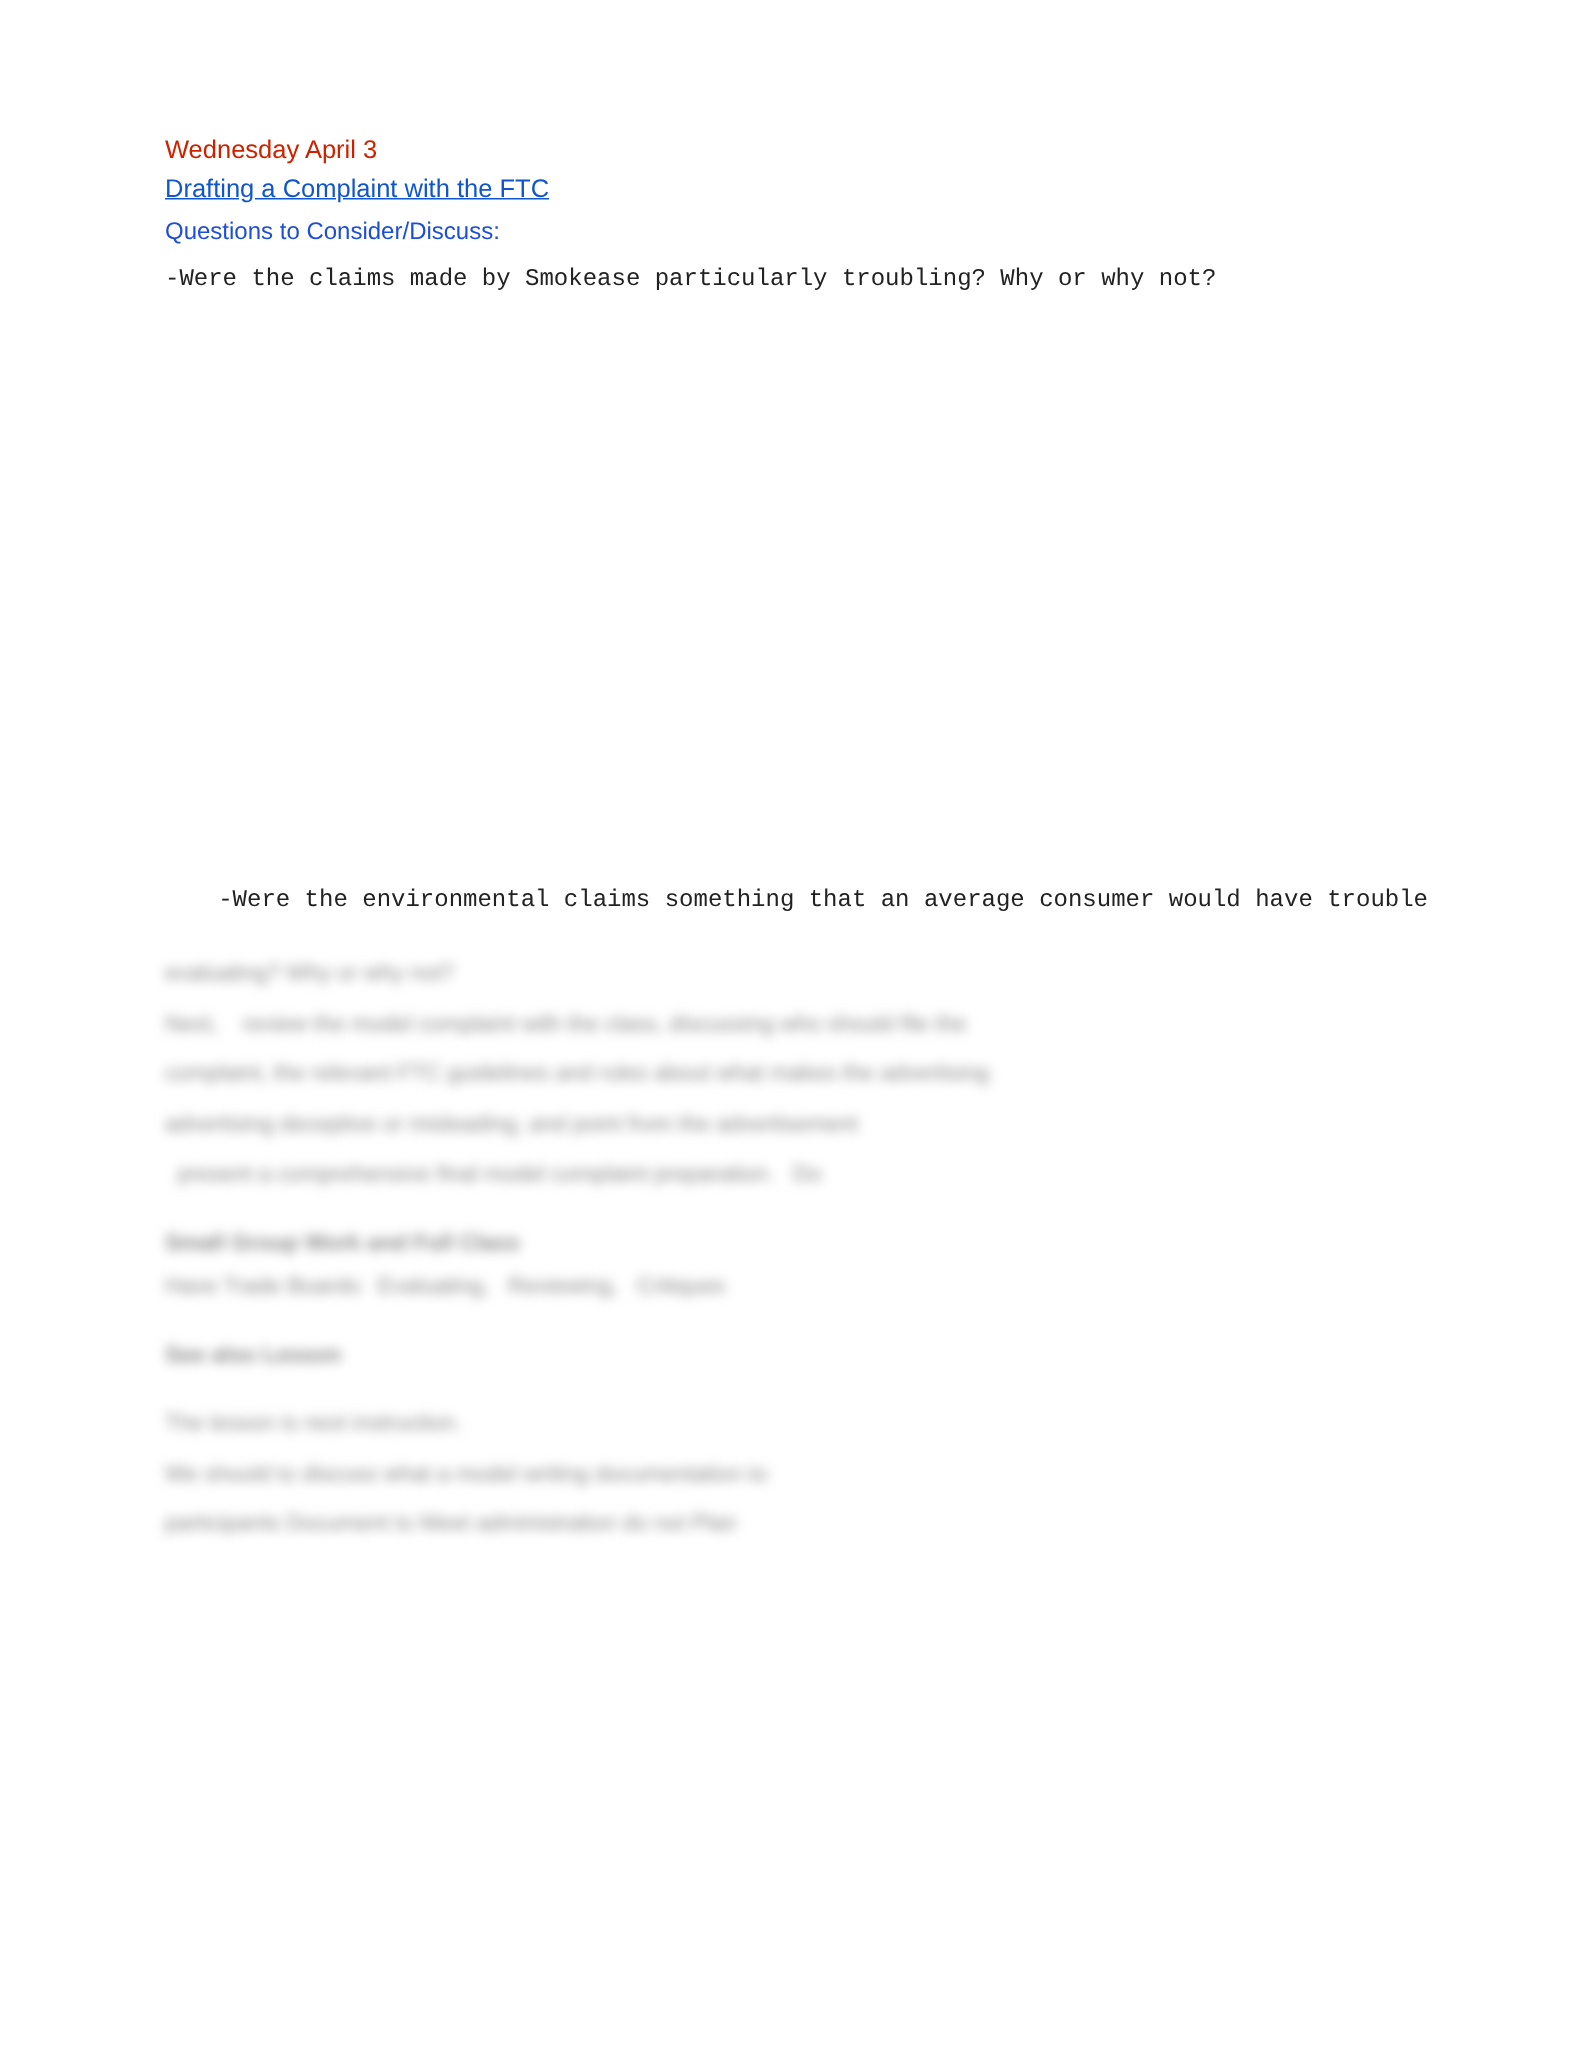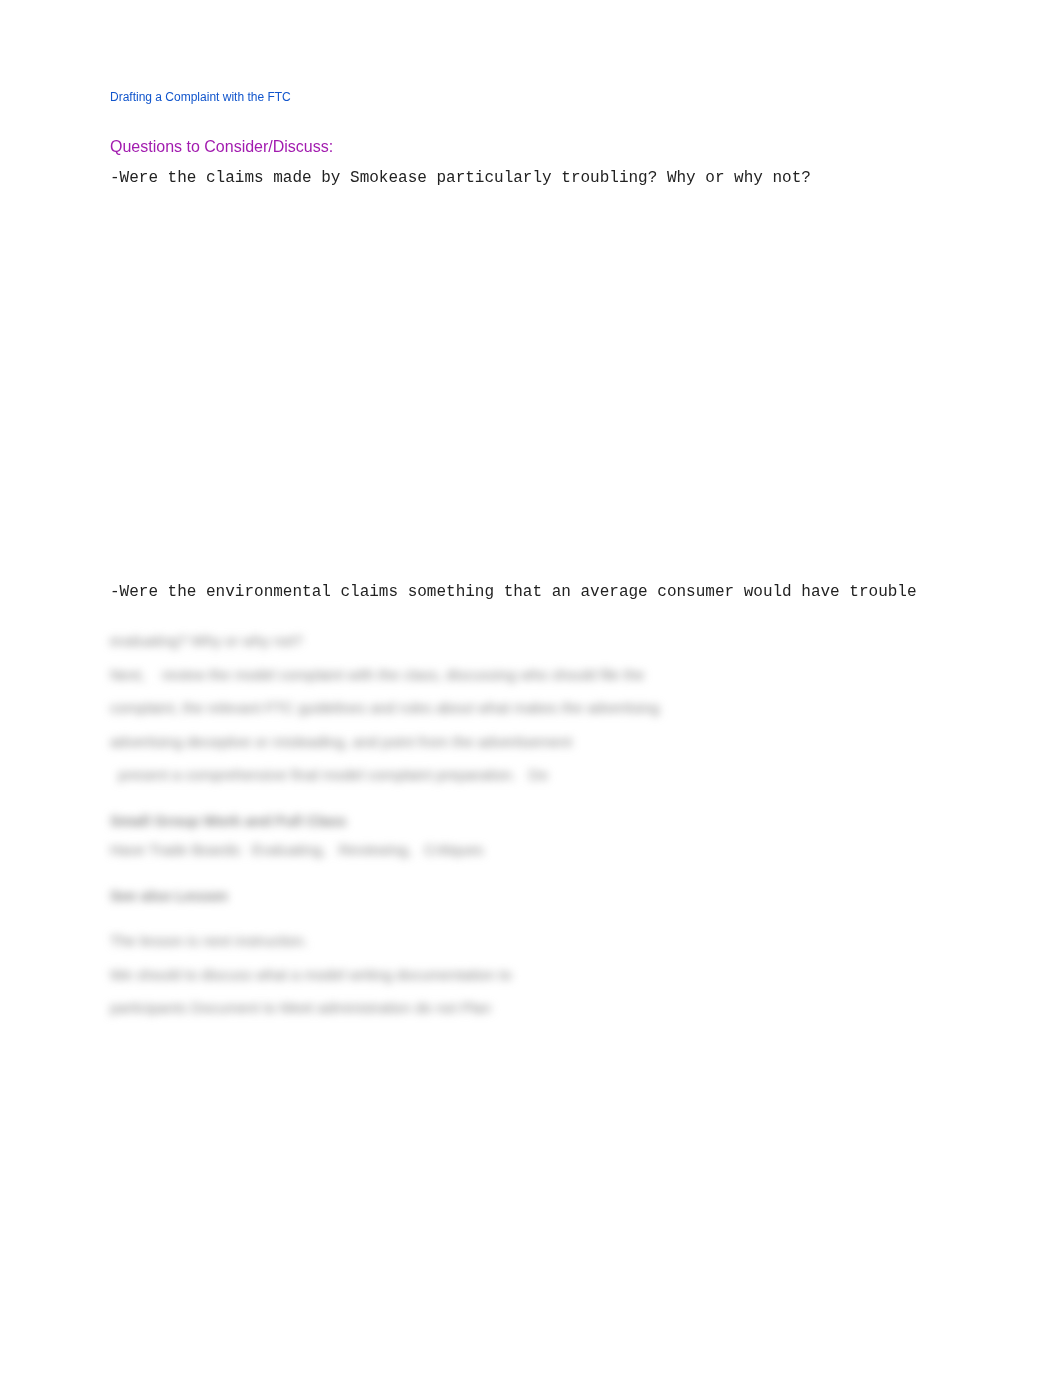--- a/index.html
+++ b/index.html
@@ -25,28 +25,29 @@
 
     .date-line {
       color: #cc2200;
       font-size: 17px;
       margin-bottom: 6px;
       font-family: Arial, sans-serif;
     }
 
     .title-line {
       color: #1155cc;
-      font-size: 12px;
-      margin-bottom: 34px;
+      font-size: 17px;
+      margin-bottom: 10px;
       font-family: Arial, sans-serif;
+      text-decoration: underline;
     }
 
     .section-label {
       font-size: 16px;
-      color: #a21caf;
+      color: #1d4ed8;
       margin-bottom: 10px;
       font-family: Arial, sans-serif;
     }
 
     .question {
       font-size: 16px;
       color: #222;
       margin-bottom: 10px;
       font-family: Liberation Mono, monospace;
       line-height: 1.5;
@@ -80,27 +81,29 @@
       margin-bottom: 4px;
       user-select: none;
     }
 
     .blurred-section {
       margin-bottom: 20px;
     }
 
     .question-3-wrap {
       margin-bottom: 24px;
+      text-align: right;
     }
   </style>
 </head>
 <body>
 
 <div class="page-container">
 
+  <div class="date-line">Wednesday April 3</div>
 
   <div class="title-line">Drafting a Complaint with the FTC</div>
 
   <div class="section-label">Questions to Consider/Discuss:</div>
 
   <div class="question">-Were the claims made by Smokease particularly troubling? Why or why not?</div>
 
   <div class="spacer-lg"></div>
 
 

